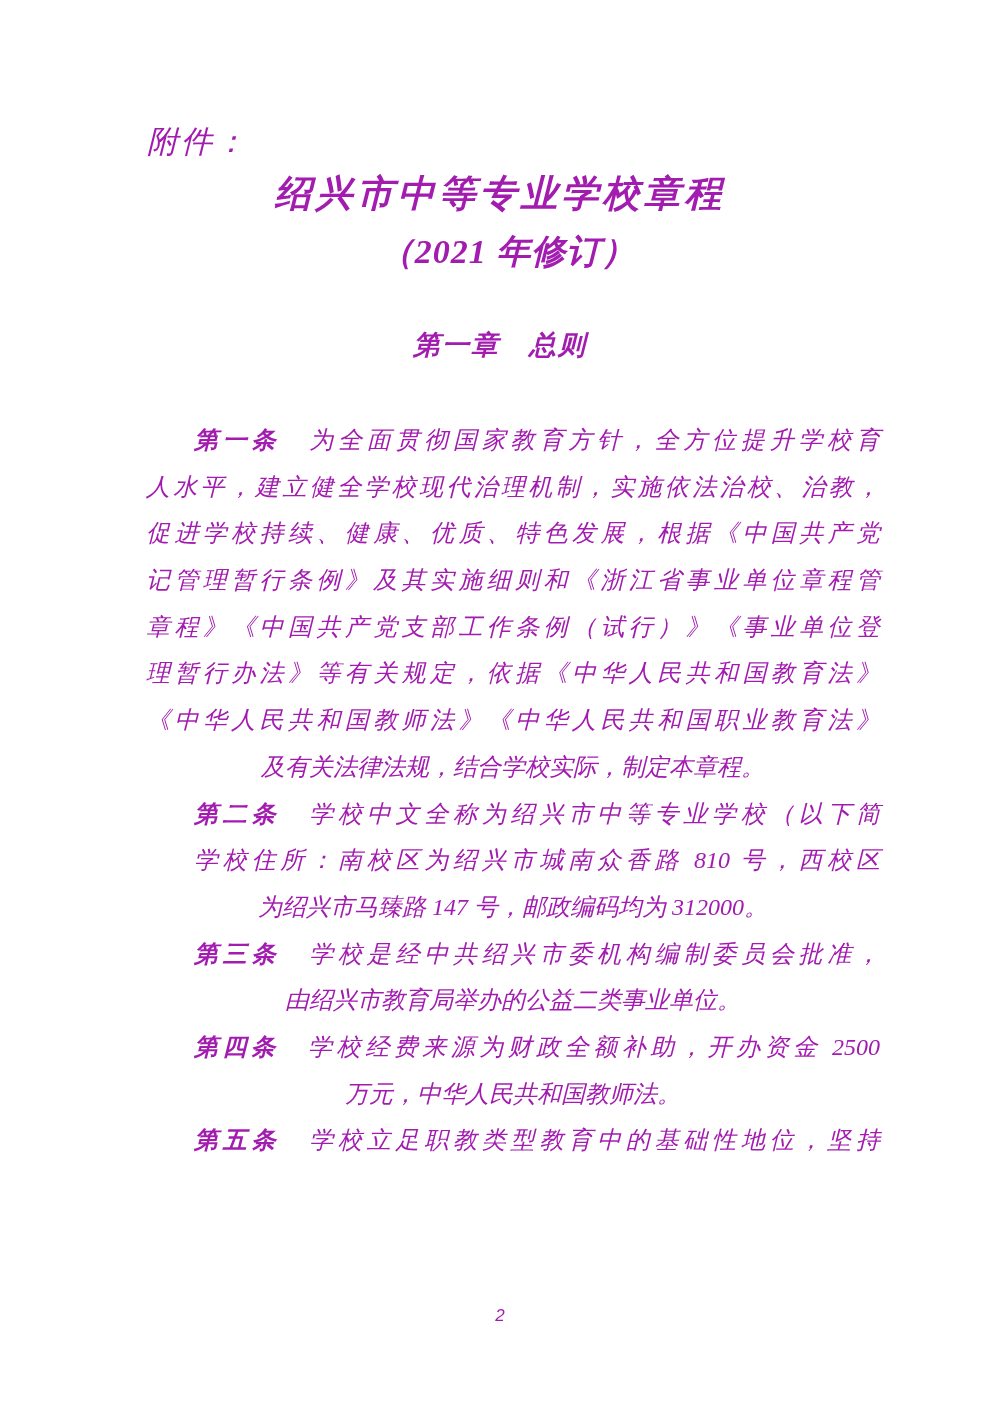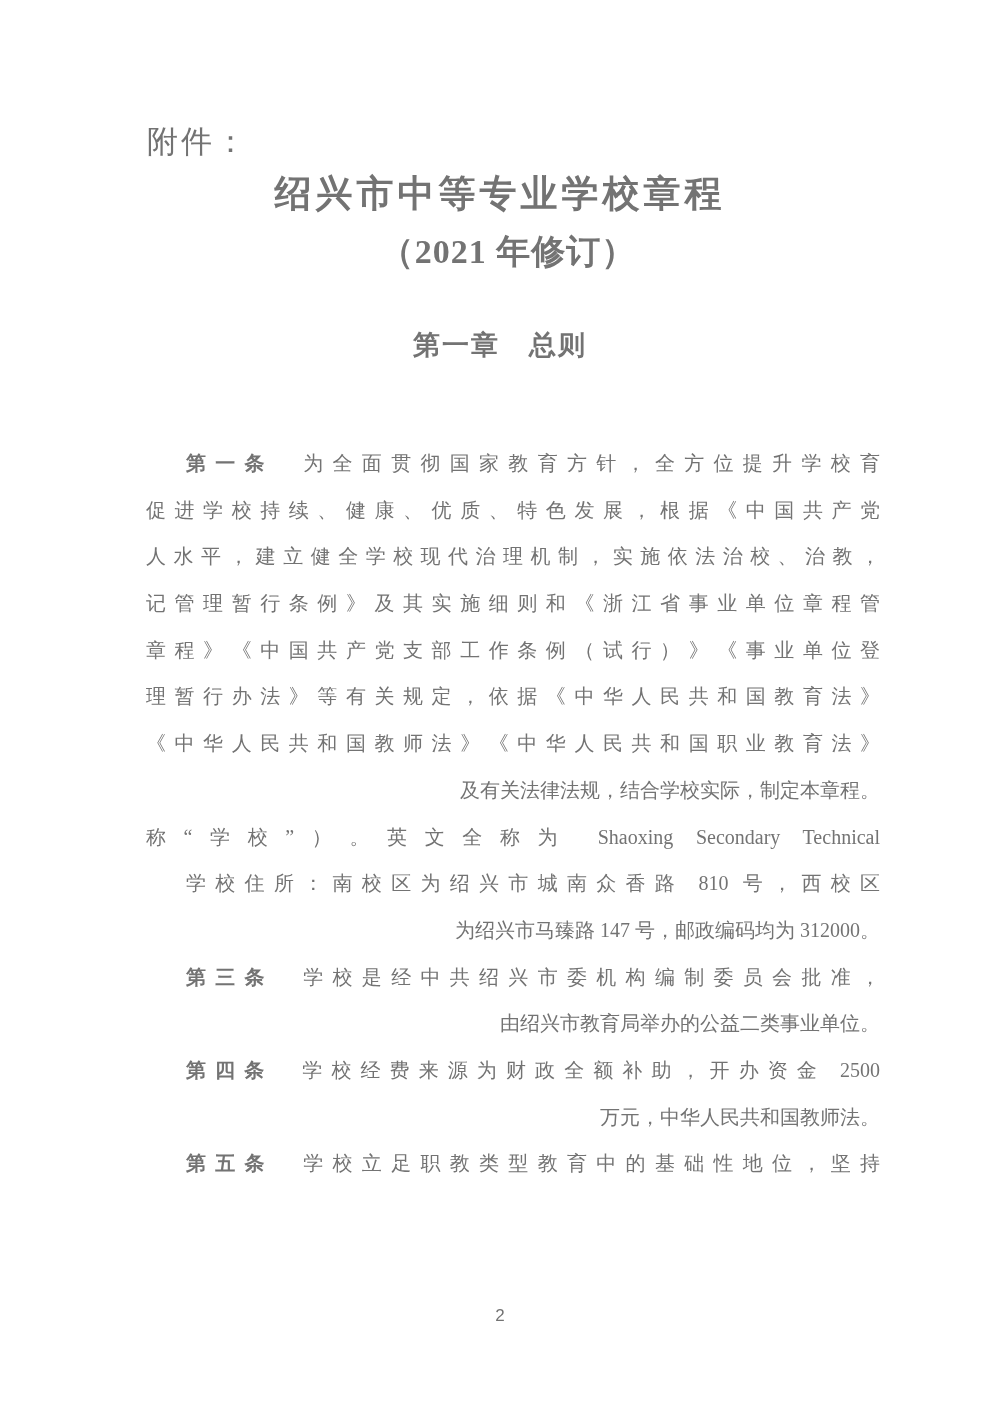--- a/index.html
+++ b/index.html
@@ -1,23 +1,24 @@
 <!DOCTYPE html>
 <html lang="zh"><head>
 <meta charset="utf-8">
 <style>
   html, body { margin: 0; padding: 0; background: #ffffff; }
   .page {
     position: relative;
     width: 1000px;
     height: 1395px;
     background: #ffffff;
-    color: #737373;
+    color: #a21caf;
     font-family: "Liberation Serif", serif;
     overflow: hidden;
+    font-style: italic;
   }
   .attachment {
     position: absolute;
     left: 147px;
     top: 121px;
     font-size: 31px;
     letter-spacing: 3px;
   }
   .doc-title {
     position: absolute;
@@ -48,30 +49,30 @@
     width: 100%;
     margin: 0;
     text-align: center;
     font-size: 27px;
     font-family: "Liberation Sans", sans-serif;
     font-weight: 700;
     letter-spacing: 2px;
   }
   .body-text {
     position: absolute;
-    top: 440px;
+    top: 417px;
     left: 146px;
     width: 734px;
-    font-size: 20px;
+    font-size: 24px;
   }
   .line {
     height: 46.7px;
     line-height: 46.7px;
     white-space: nowrap;
-    text-align: right;
+    text-align: center;
   }
   .line.justify {
     text-align: justify;
     text-align-last: justify;
   }
   .line.indent {
     text-indent: 2em;
   }
   .prefix {
     font-family: "Liberation Sans", sans-serif;
@@ -94,28 +95,28 @@
   <div class="attachment">附件：</div>
 
   <h1 class="doc-title">绍兴市中等专业学校章程</h1>
 
   <h2 class="doc-subtitle">（2021 年修订）</h2>
 
   <h3 class="chapter-heading">第一章　总则</h3>
 
   <div class="body-text" id="body-lines">
       <div class="line indent justify"><b class="prefix">第一条</b>　为全面贯彻国家教育方针，全方位提升学校育</div>
+      <div class="line justify">人水平，建立健全学校现代治理机制，实施依法治校、治教，</div>
       <div class="line justify">促进学校持续、健康、优质、特色发展，根据《中国共产党</div>
-      <div class="line justify">人水平，建立健全学校现代治理机制，实施依法治校、治教，</div>
       <div class="line justify">记管理暂行条例》及其实施细则和《浙江省事业单位章程管</div>
       <div class="line justify">章程》《中国共产党支部工作条例（试行）》《事业单位登</div>
       <div class="line justify">理暂行办法》等有关规定，依据《中华人民共和国教育法》</div>
       <div class="line justify">《中华人民共和国教师法》《中华人民共和国职业教育法》</div>
       <div class="line">及有关法律法规，结合学校实际，制定本章程。</div>
-      <div class="line justify">称“学校”）。英文全称为 Shaoxing Secondary Technical</div>
+      <div class="line indent justify"><b class="prefix">第二条</b>　学校中文全称为绍兴市中等专业学校（以下简</div>
       <div class="line indent justify">学校住所：南校区为绍兴市城南众香路 810 号，西校区</div>
       <div class="line">为绍兴市马臻路 147 号，邮政编码均为 312000。</div>
       <div class="line indent justify"><b class="prefix">第三条</b>　学校是经中共绍兴市委机构编制委员会批准，</div>
       <div class="line">由绍兴市教育局举办的公益二类事业单位。</div>
       <div class="line indent justify"><b class="prefix">第四条</b>　学校经费来源为财政全额补助，开办资金 2500</div>
       <div class="line">万元，中华人民共和国教师法。</div>
       <div class="line indent justify"><b class="prefix">第五条</b>　学校立足职教类型教育中的基础性地位，坚持</div>
     </div>
 
   <div class="page-number">2</div>

